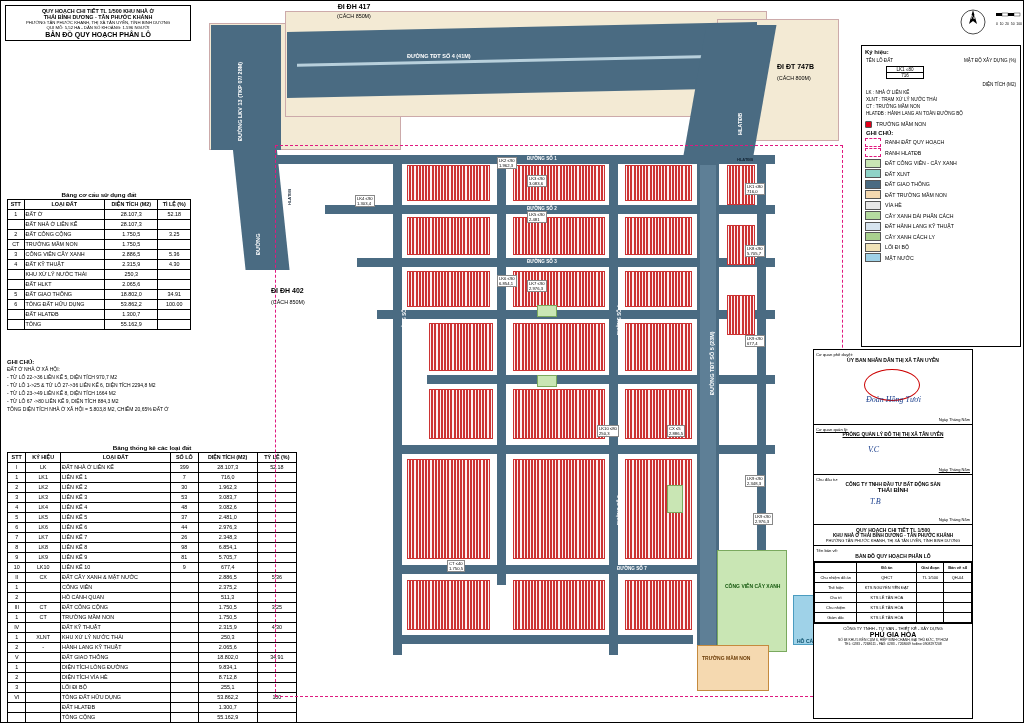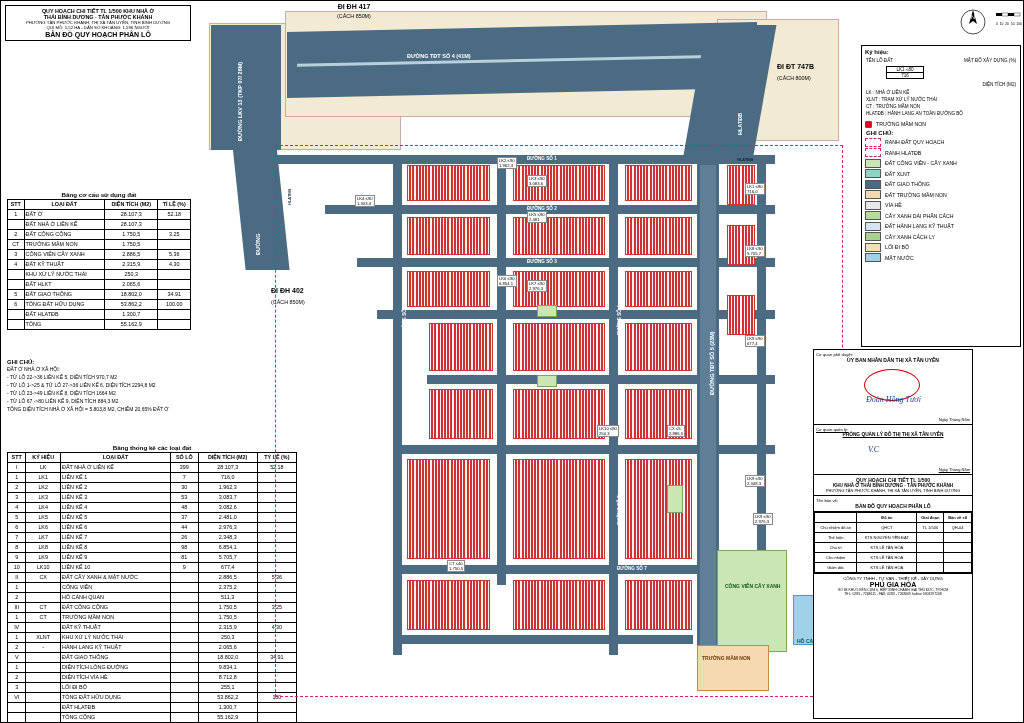--- a/index.html
+++ b/index.html
@@ -1181,20 +1181,29 @@
       <div style="font-size:4px;text-align:right">Ngày      Tháng      Năm</div>
     </div>
     <div style="padding:2px;border-bottom:0.6px solid #000;text-decoration:underline;">
       <div style="font-size:4.2px">Cơ quan quản lý:</div>
       <div class="b c" style="font-size:4.8px">PHÒNG QUẢN LÝ ĐÔ THỊ THỊ XÃ TÂN UYÊN</div>
       <div style="height:30px;position:relative">
         <div class="sigtext" style="position:absolute;left:52px;top:8px;font-size:8px">V.C</div>
       </div>
       <div style="font-size:4px;text-align:right">Ngày      Tháng      Năm</div>
     </div>
+    <div style="padding:2px;border-bottom:0.6px solid #000;">
+      <div style="font-size:4.2px">Chủ đầu tư:</div>
+      <div class="b c" style="font-size:4.8px">CÔNG TY TNHH ĐẦU TƯ BẤT ĐỘNG SẢN</div>
+      <div class="b c" style="font-size:6px">THÁI BÌNH</div>
+      <div style="height:24px;position:relative">
+        <div class="sigtext" style="position:absolute;left:54px;top:4px;font-size:8px">T.B</div>
+      </div>
+      <div style="font-size:4px;text-align:right">Ngày      Tháng      Năm</div>
+    </div>
     <div style="padding:2px;border-bottom:0.6px solid #000;text-align:center">
       <div class="b" style="font-size:5px">QUY HOẠCH CHI TIẾT TL 1/500</div>
       <div class="b" style="font-size:4.6px">KHU NHÀ Ở THÁI BÌNH DƯƠNG - TÂN PHƯỚC KHÁNH</div>
       <div style="font-size:4px">PHƯỜNG TÂN PHƯỚC KHÁNH, THỊ XÃ TÂN UYÊN, TỈNH BÌNH DƯƠNG</div>
     </div>
     <div style="padding:2px;border-bottom:0.6px solid #000;">
       <div style="font-size:4.2px">Tên bản vẽ:</div>
       <div class="b c" style="font-size:5px">BẢN ĐỒ QUY HOẠCH PHÂN LÔ</div>
     </div>
     <table class="tbl" id="metatbl" style="width:100%;font-size:4px">

